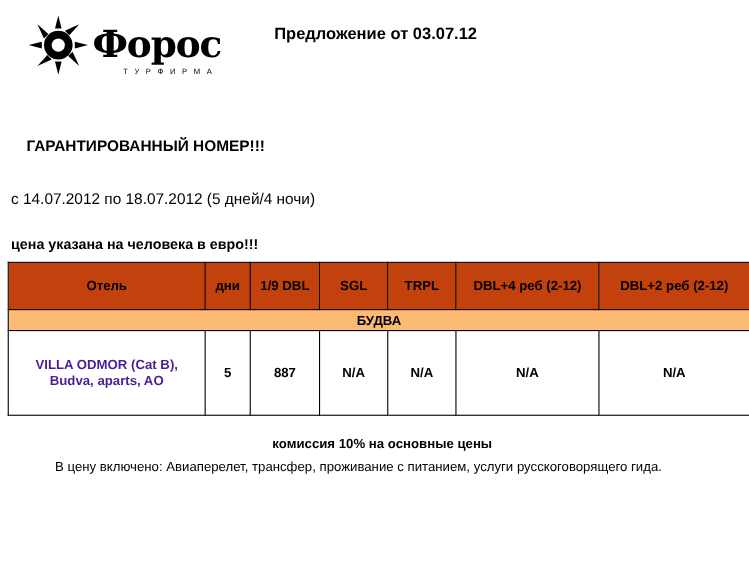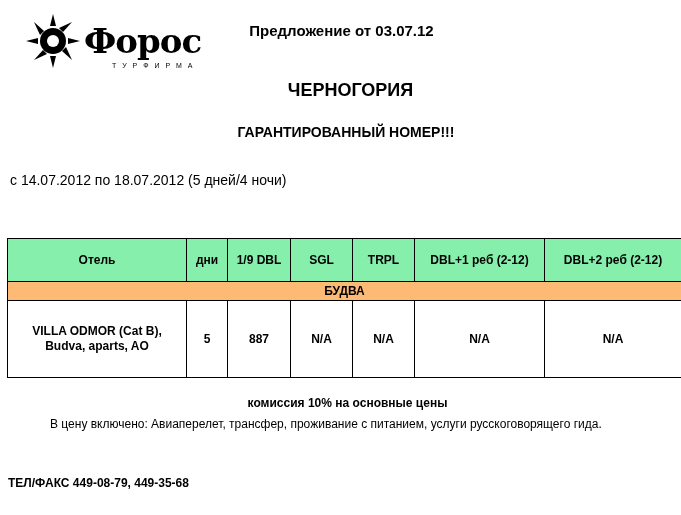--- a/index.html
+++ b/index.html
@@ -84,24 +84,24 @@
     font-size: 18px;
     font-weight: bold;
     padding-left: 20px;
     box-sizing: border-box;
   }
   .hdr-guaranteed {
     position: absolute;
     left: 0;
     top: 124px;
     width: 681px;
-    text-align: center;
+    text-align: left;
     font-size: 14px;
     font-weight: bold;
-    padding-left: 11px;
+    padding-left: 24px;
     box-sizing: border-box;
   }
   .hdr-dates {
     position: absolute;
     left: 10px;
     top: 172px;
     font-size: 14px;
     font-weight: normal;
   }
   .hdr-price-note {
@@ -123,31 +123,31 @@
   }
   table.main td, table.main th {
     border: 1px solid #000;
     font-size: 12px;
     font-weight: bold;
     text-align: center;
     vertical-align: middle;
     padding: 0;
   }
   thead th {
-    background: #86efac;
+    background: #c2410c;
     height: 42px;
   }
   td.region {
     background: #fdba74;
     height: 18px;
     font-size: 12px;
     font-weight: bold;
   }
   td.hotel {
-    color: #000000;
+    color: #4c1d95;
     font-size: 12px;
     font-weight: bold;
     line-height: 15px;
     height: 76px;
     padding: 2px 4px;
   }
   td.cell {
     font-size: 12px;
     font-weight: bold;
   }
@@ -208,33 +208,33 @@
           <polygon points="8,8 18,17 14,21"></polygon>
         </g>
       </g>
       <circle cx="27" cy="27" r="6" fill="#ffffff"></circle>
     </svg>
     <div class="logo-word">Форос</div>
     <div class="logo-sub">Т У Р Ф И Р М А</div>
   </div>
 
   <div class="hdr-offer">Предложение от 03.07.12</div>
-  <div class="hdr-country">ЧЕРНОГОРИЯ</div>
   <div class="hdr-guaranteed">ГАРАНТИРОВАННЫЙ НОМЕР!!!</div>
   <div class="hdr-dates">с  14.07.2012  по  18.07.2012 (5 дней/4 ночи)</div>
+  <div class="hdr-price-note">цена указана на человека в евро!!!</div>
 
   <table class="main">
     <thead>
       <tr>
         <th style="width:178px">Отель</th>
         <th style="width:40px">дни</th>
         <th style="width:62px">1/9  DBL</th>
         <th style="width:61px">SGL</th>
         <th style="width:61px">TRPL</th>
-        <th style="width:129px">DBL+1 реб (2-12)</th>
+        <th style="width:129px">DBL+4 реб (2-12)</th>
         <th style="width:136px">DBL+2 реб (2-12)</th>
       </tr>
     </thead>
     <tbody>
       <tr>
         <td class="region" colspan="7">БУДВА</td>
       </tr>
       <tr>
         <td class="hotel">
           <div>VILLA ODMOR (Cat B),</div>
@@ -245,15 +245,14 @@
         <td class="cell">N/A</td>
         <td class="cell">N/A</td>
         <td class="cell">N/A</td>
         <td class="cell">N/A</td>
       </tr>
     </tbody>
   </table>
 
   <div class="commission">комиссия  10% на  основные цены</div>
   <div class="inc-line">В цену включено: Авиаперелет, трансфер, проживание с питанием, услуги русскоговорящего гида.</div>
-  <div class="phone">ТЕЛ/ФАКС 449-08-79,  449-35-68</div>
 
 </div>
 
 </body></html>

